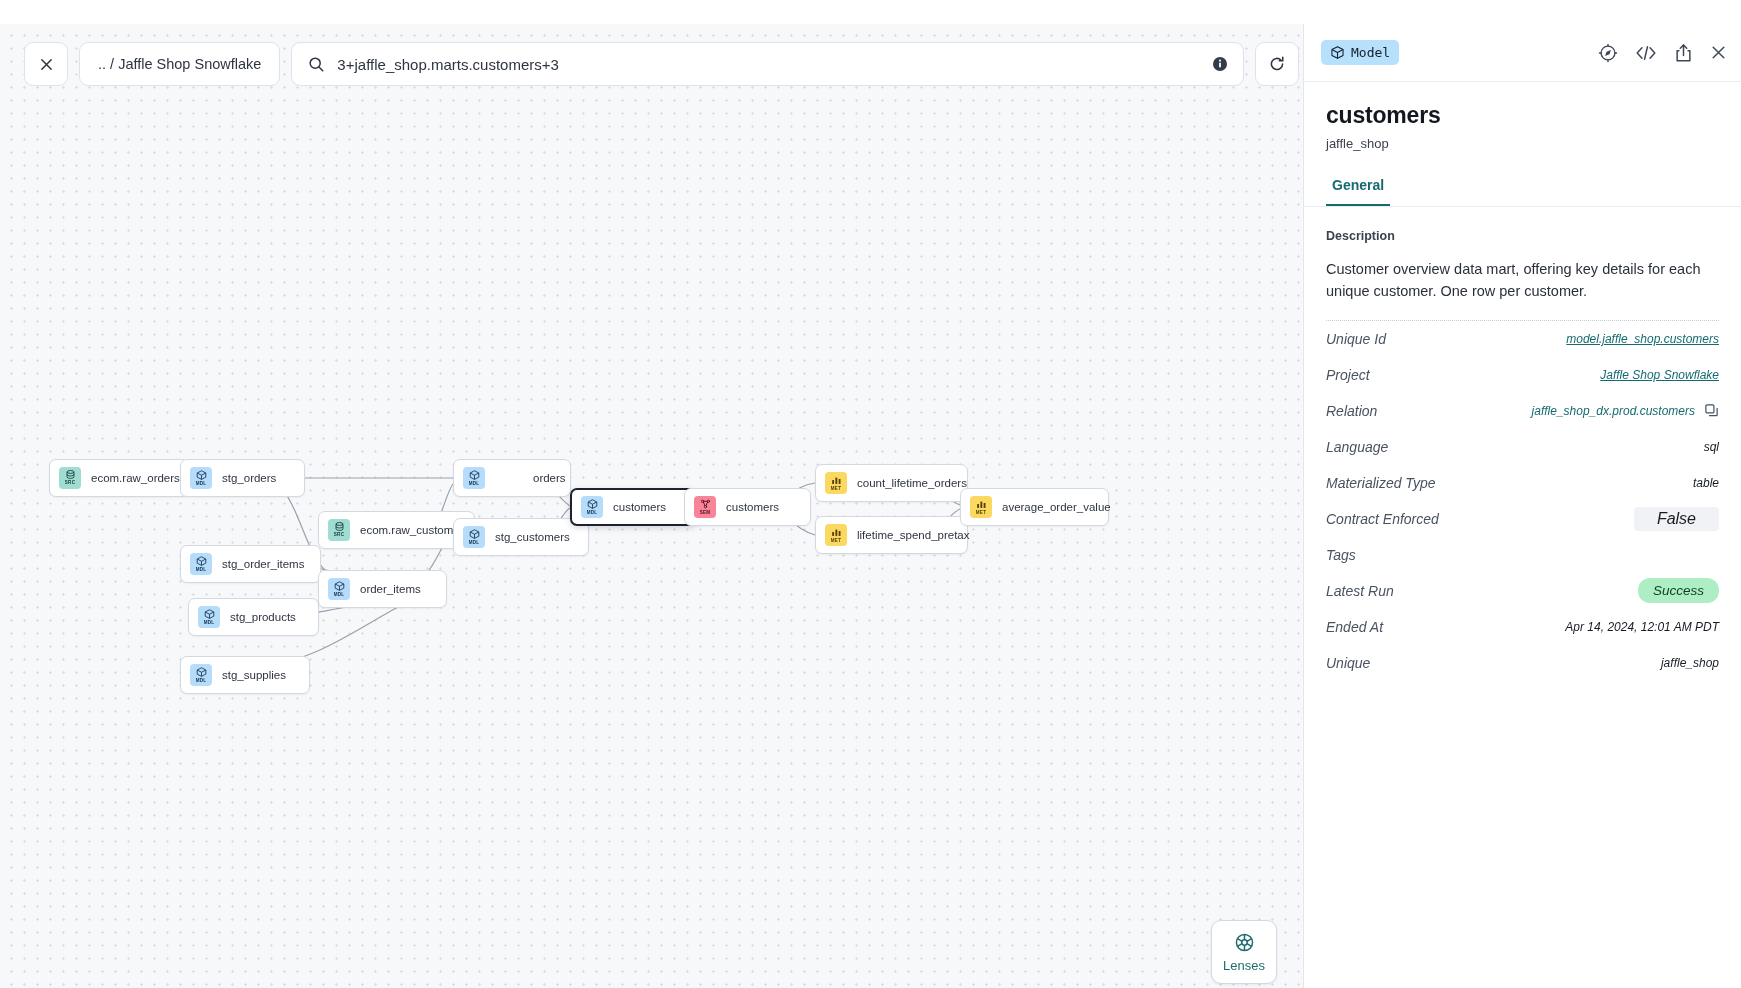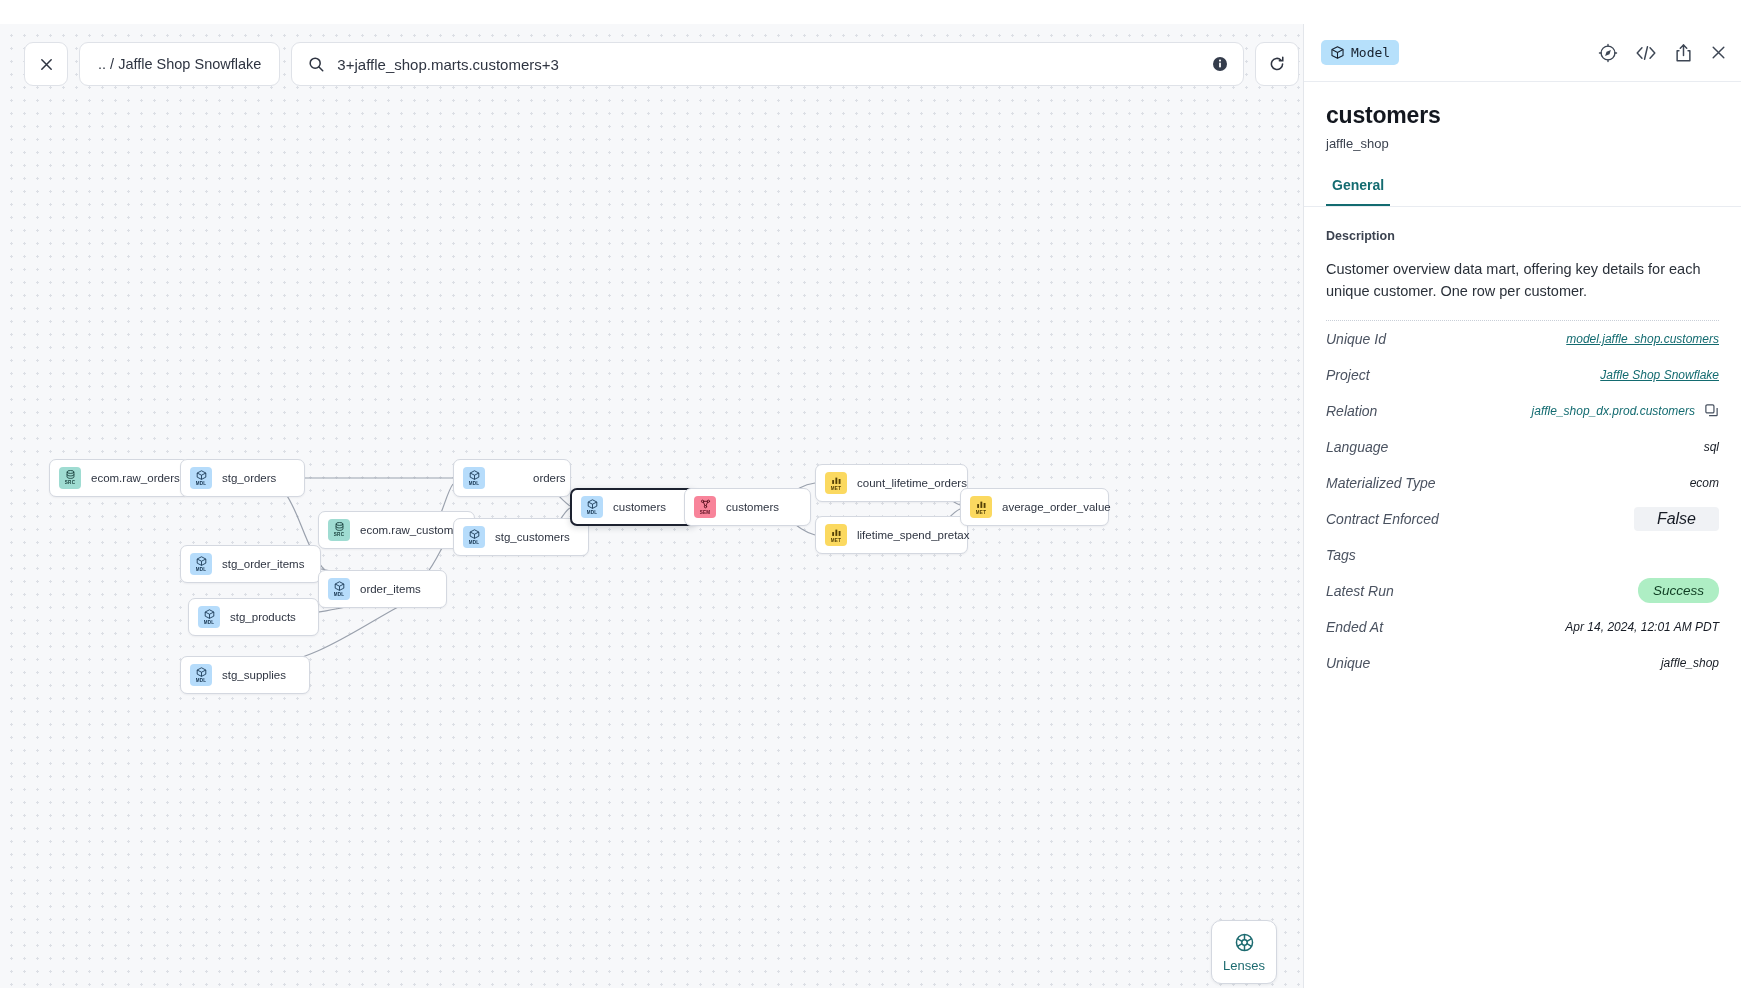--- a/index.html
+++ b/index.html
@@ -432,21 +432,21 @@
           </div>
           <div class="row">
             <div class="k">Language</div>
             <div class="v-wrap">
               <div class="v">sql</div>
             </div>
           </div>
           <div class="row">
             <div class="k">Materialized Type</div>
             <div class="v-wrap">
-              <div class="v">ecom</div>
+              <div class="v">table</div>
             </div>
           </div>
           <div class="row">
             <div class="k">Contract Enforced</div>
             <div class="v-wrap">
               <div class="chip-gray">False</div>
             </div>
           </div>
           <div class="row">
             <div class="k">Tags</div>

